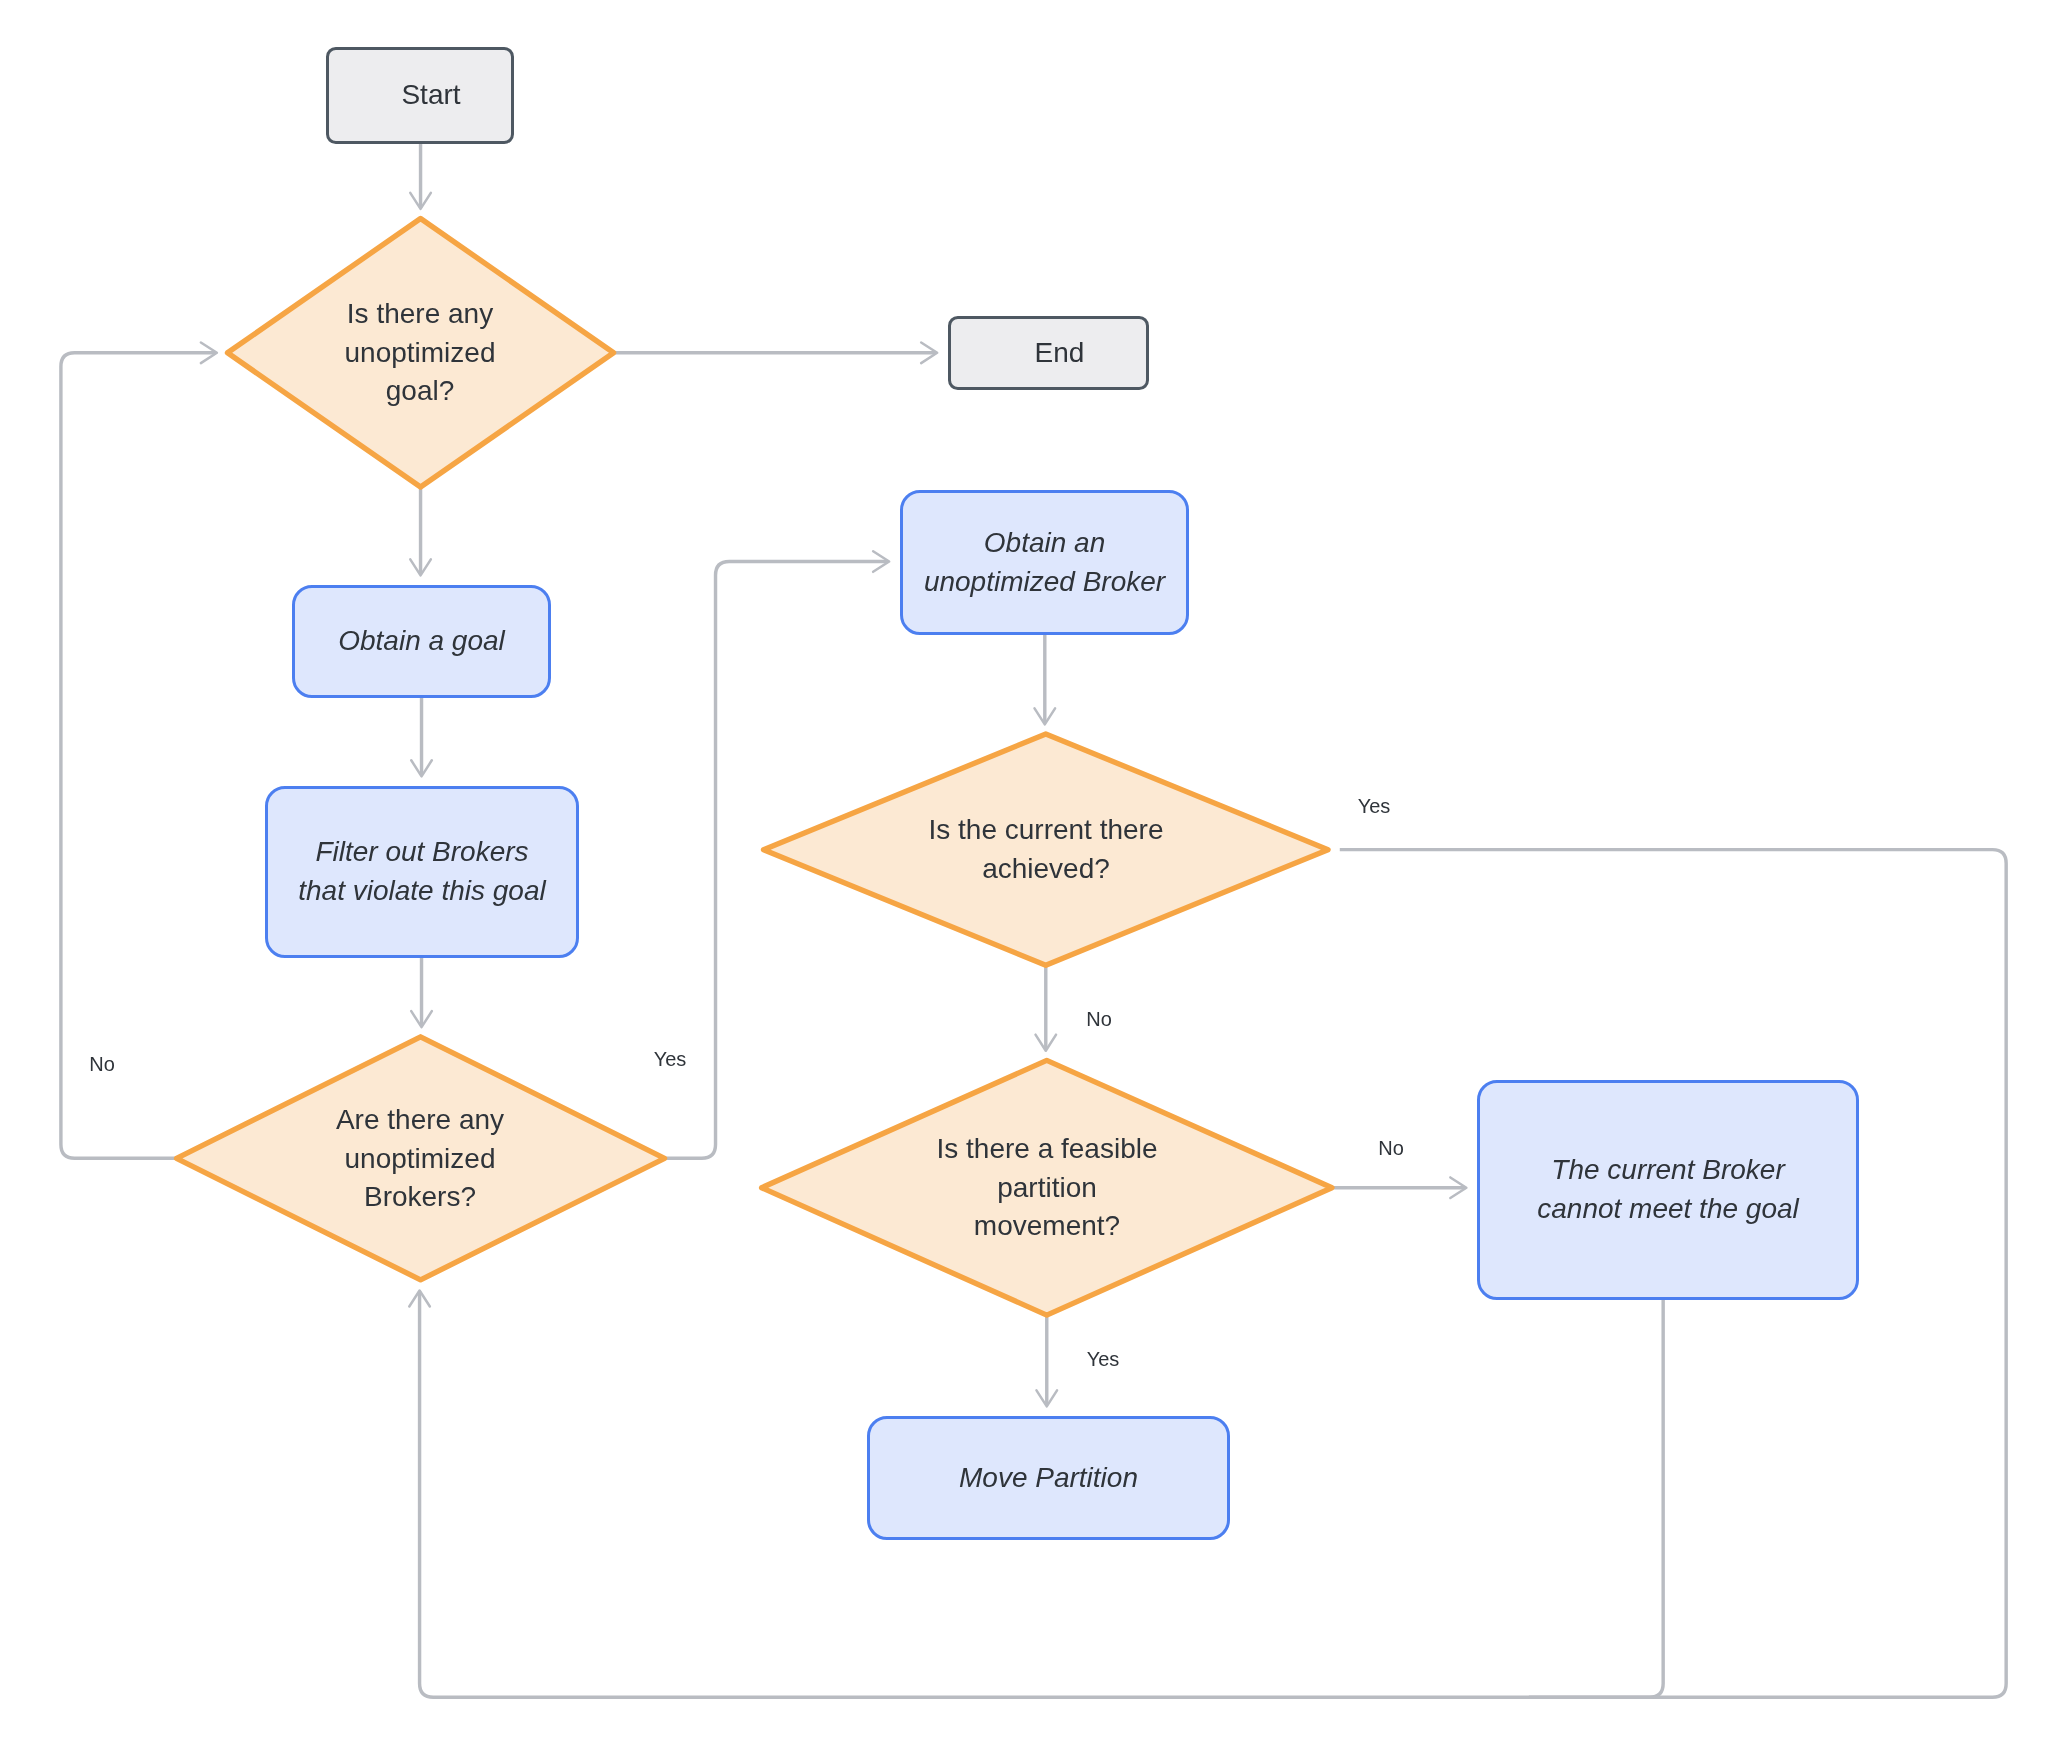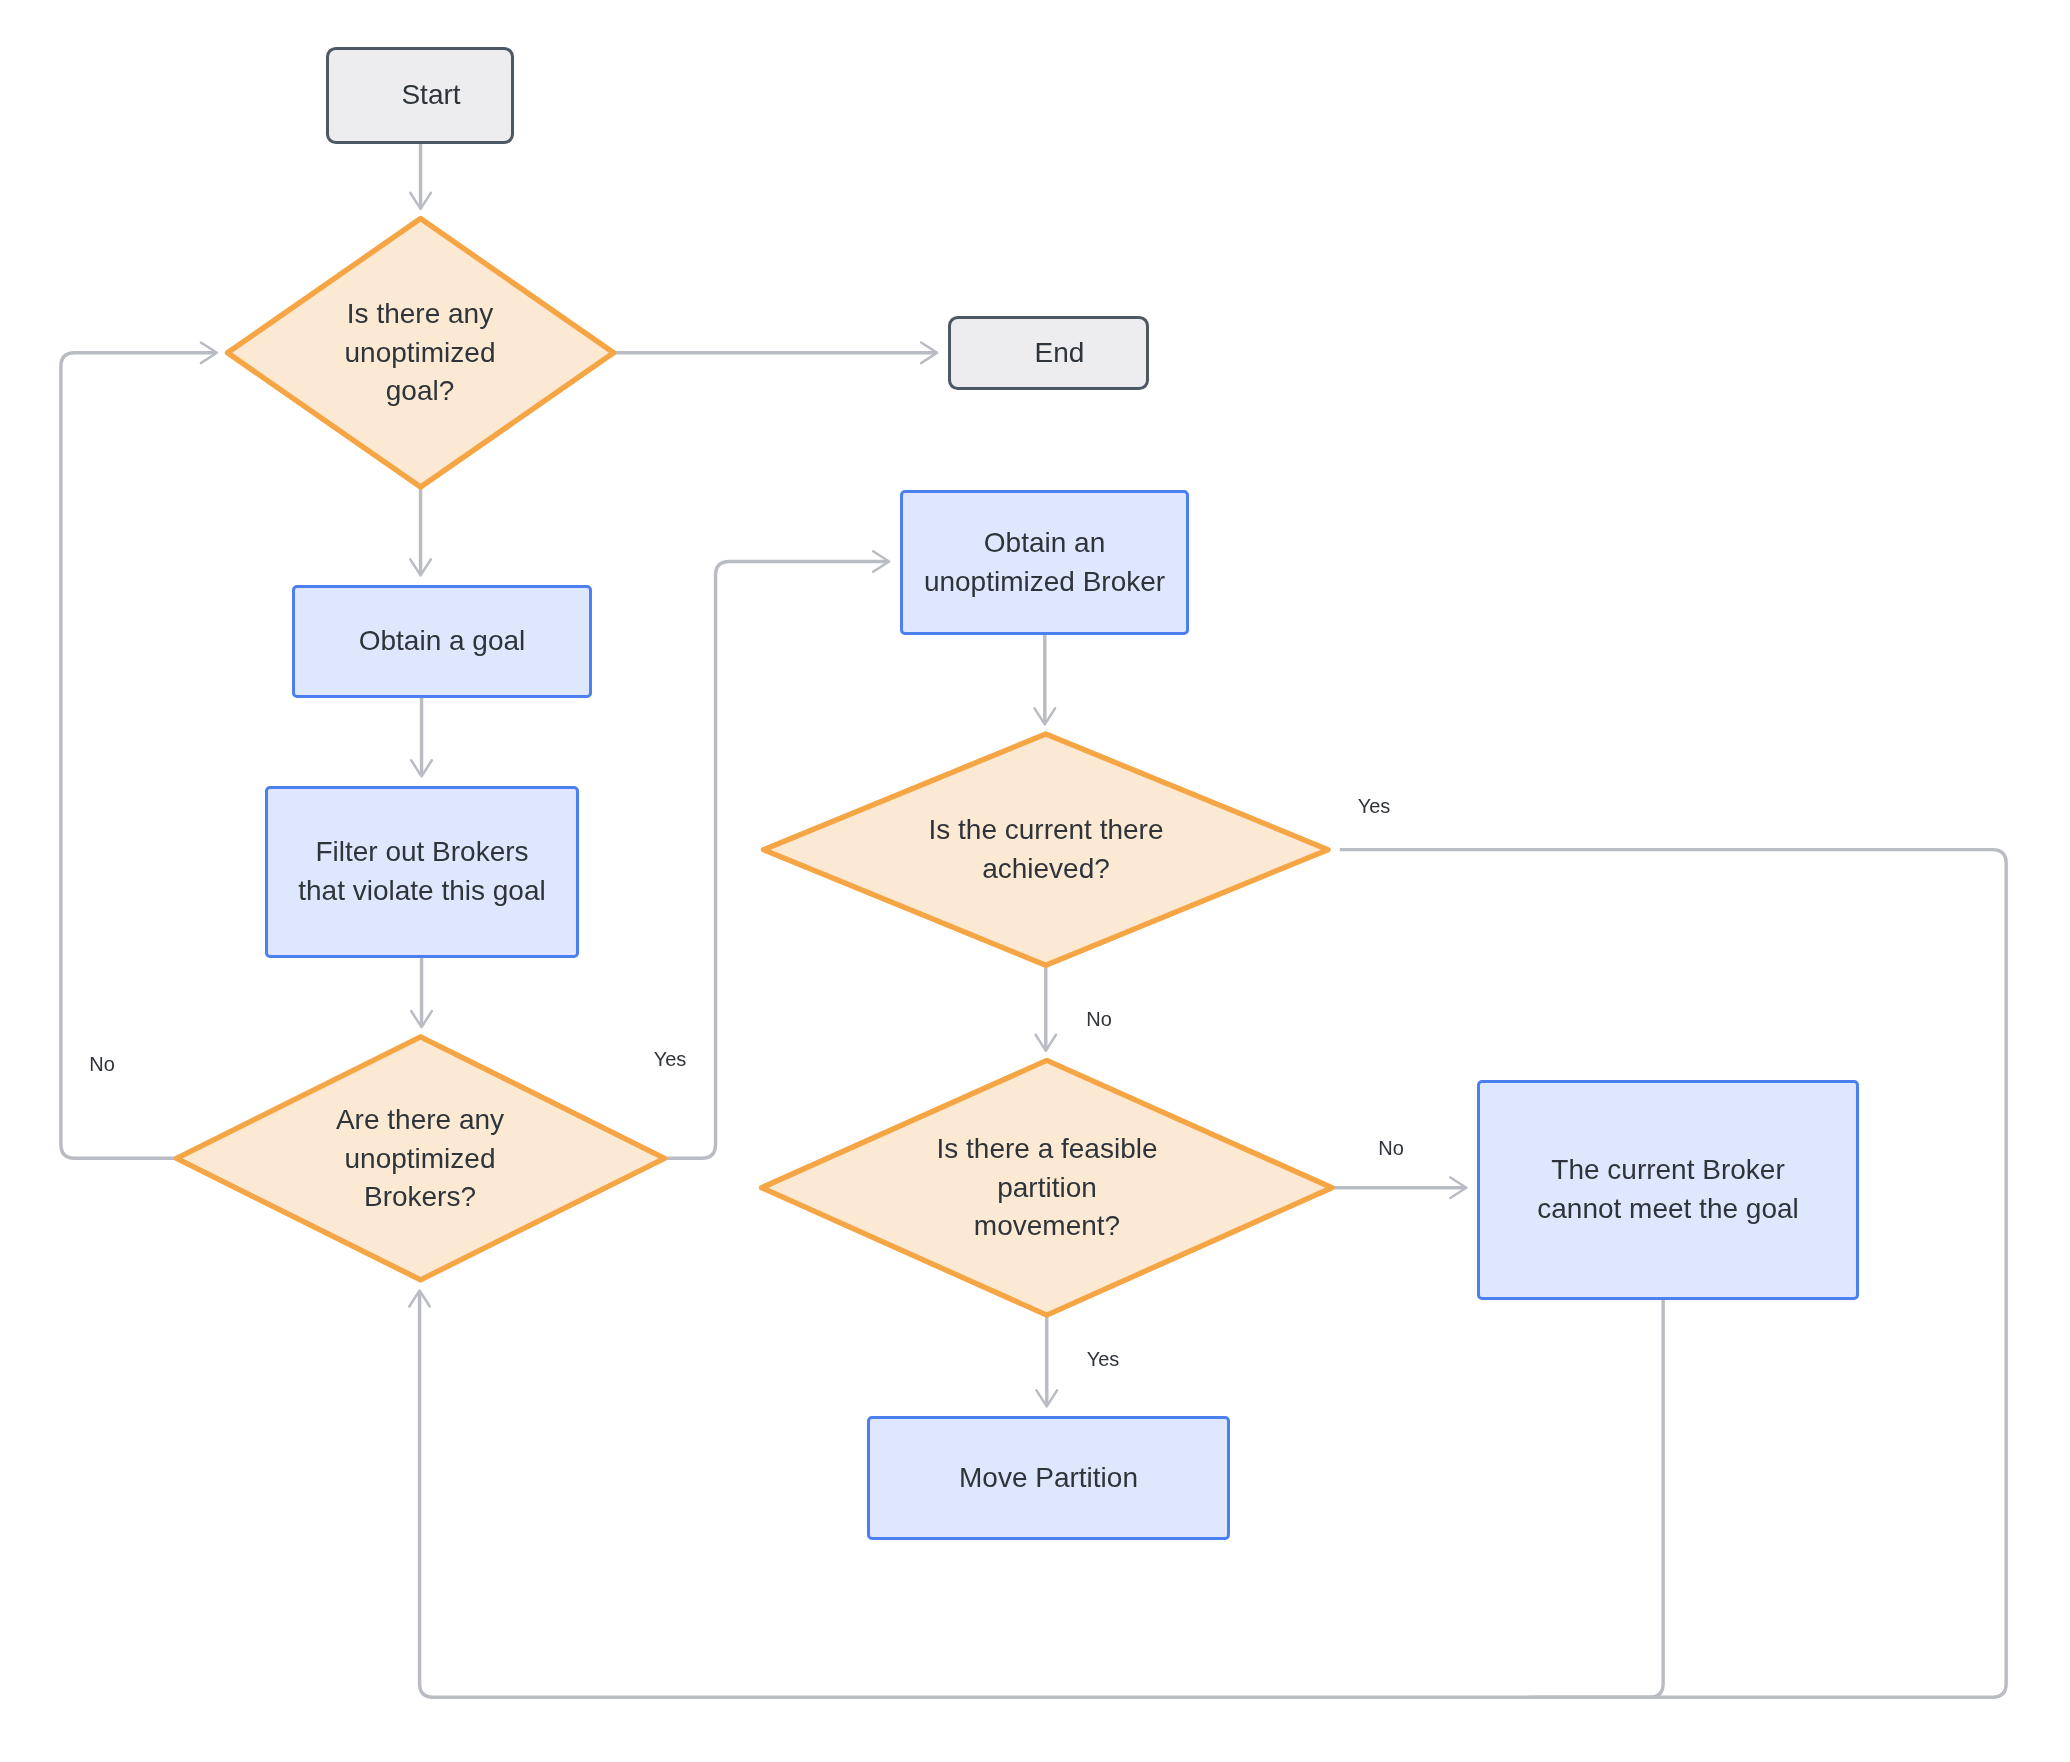--- a/index.html
+++ b/index.html
@@ -48,21 +48,22 @@
   }
   .node.terminal {
     background: var(--c-terminal_fill, #ededef);
     border: 3.9px solid var(--c-terminal_border, #4e5862);
     border-radius: 9.8px;
     padding-left: 22px;
   }
   .node.process {
     background: var(--c-process_fill, #dee7fd);
     border: 3.9px solid var(--c-process_border, #4c7ff0);
-    border-radius: 5px;
+    border-radius: 20px;
+    font-style: italic;
   }
   .diamond-label {
     position: absolute;
     transform: translate(-50%, -50%);
     text-align: center;
     color: var(--c-text, #2f343a);
     font-size: 28px;
     line-height: 1.38;
     white-space: pre-line;
   }
@@ -111,21 +112,21 @@
   </svg>
 
   <div class="node terminal" style="left:326px; top:47px; width:188px; height:97px;">
     <span>Start</span>
   </div>
 
   <div class="node terminal" style="left:948px; top:316px; width:201px; height:74px;">
     <span>End</span>
   </div>
 
-  <div class="node process" style="left:292px; top:585px; width:300px; height:113px;text-align:right;">
+  <div class="node process" style="left:292px; top:585px; width:259px; height:113px;text-align:right;">
     <span>Obtain a goal</span>
   </div>
 
   <div class="node process" style="left:265px; top:786px; width:314px; height:172px;">
     <span>Filter out Brokers
 that violate this goal</span>
   </div>
 
   <div class="node process" style="left:900px; top:490px; width:289px; height:145px;">
     <span>Obtain an

